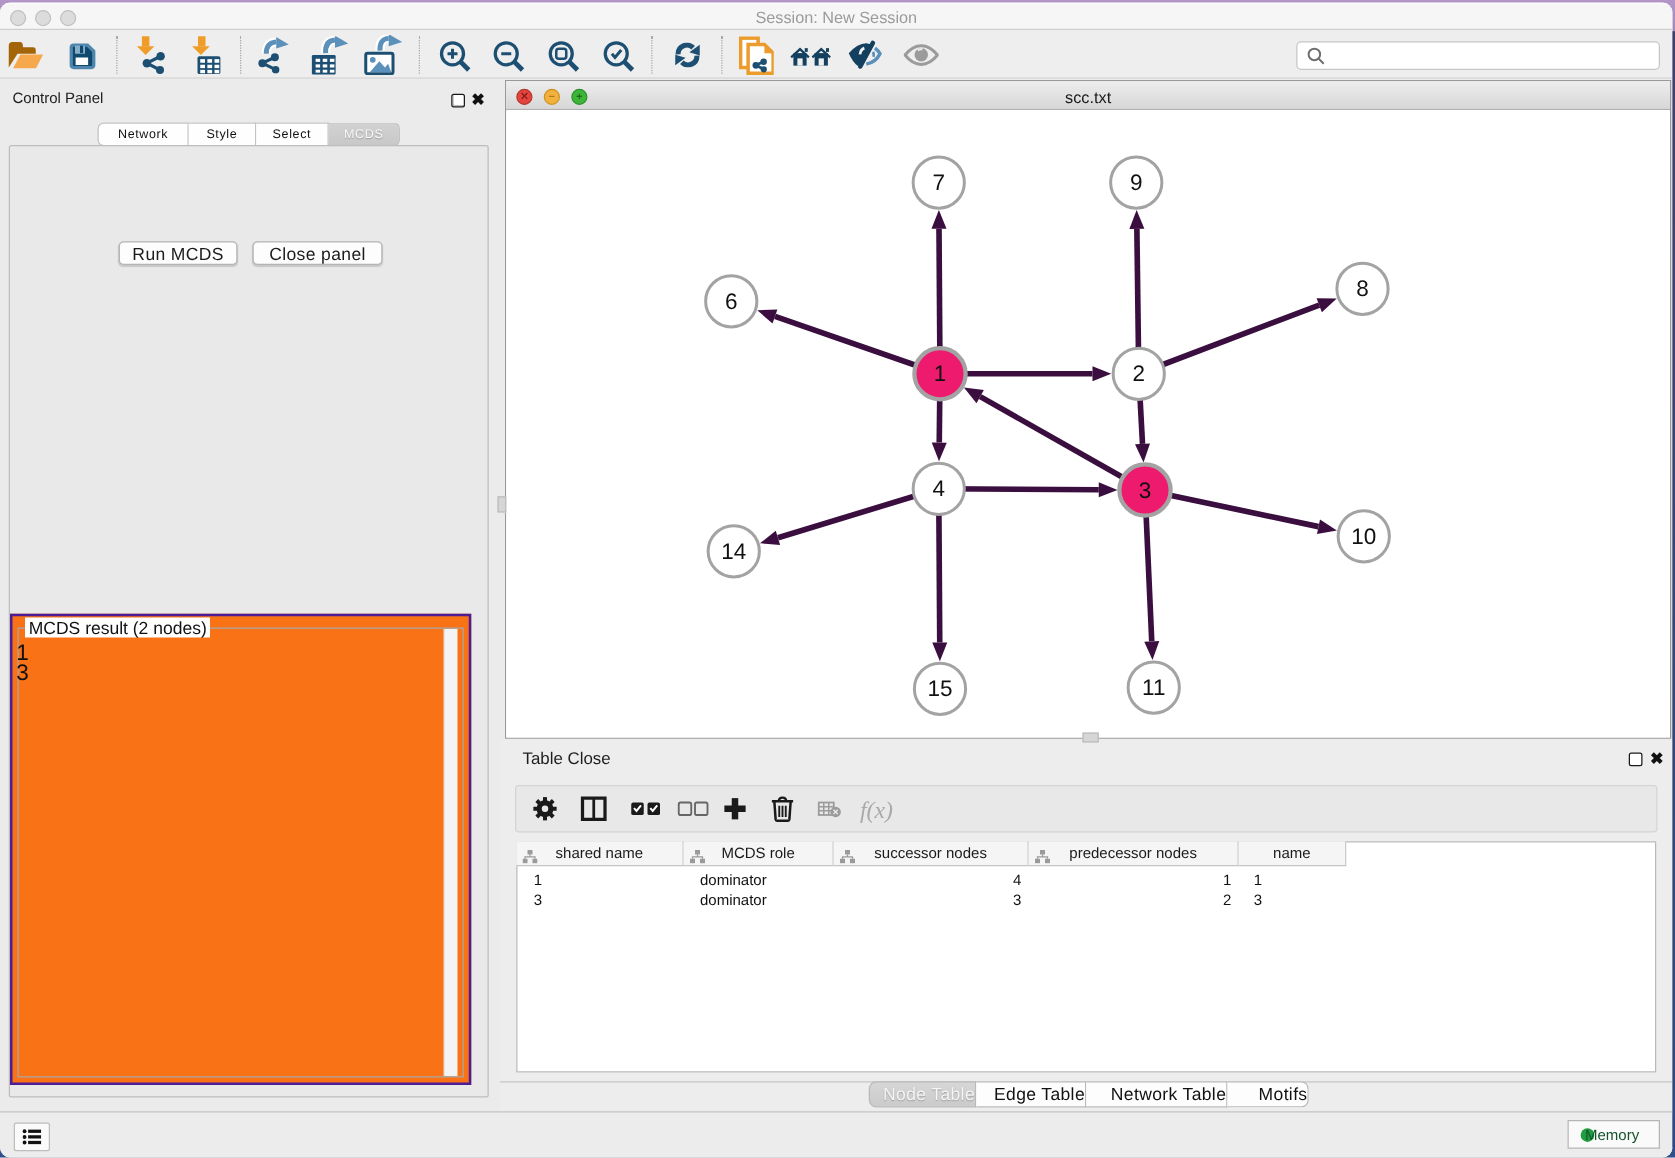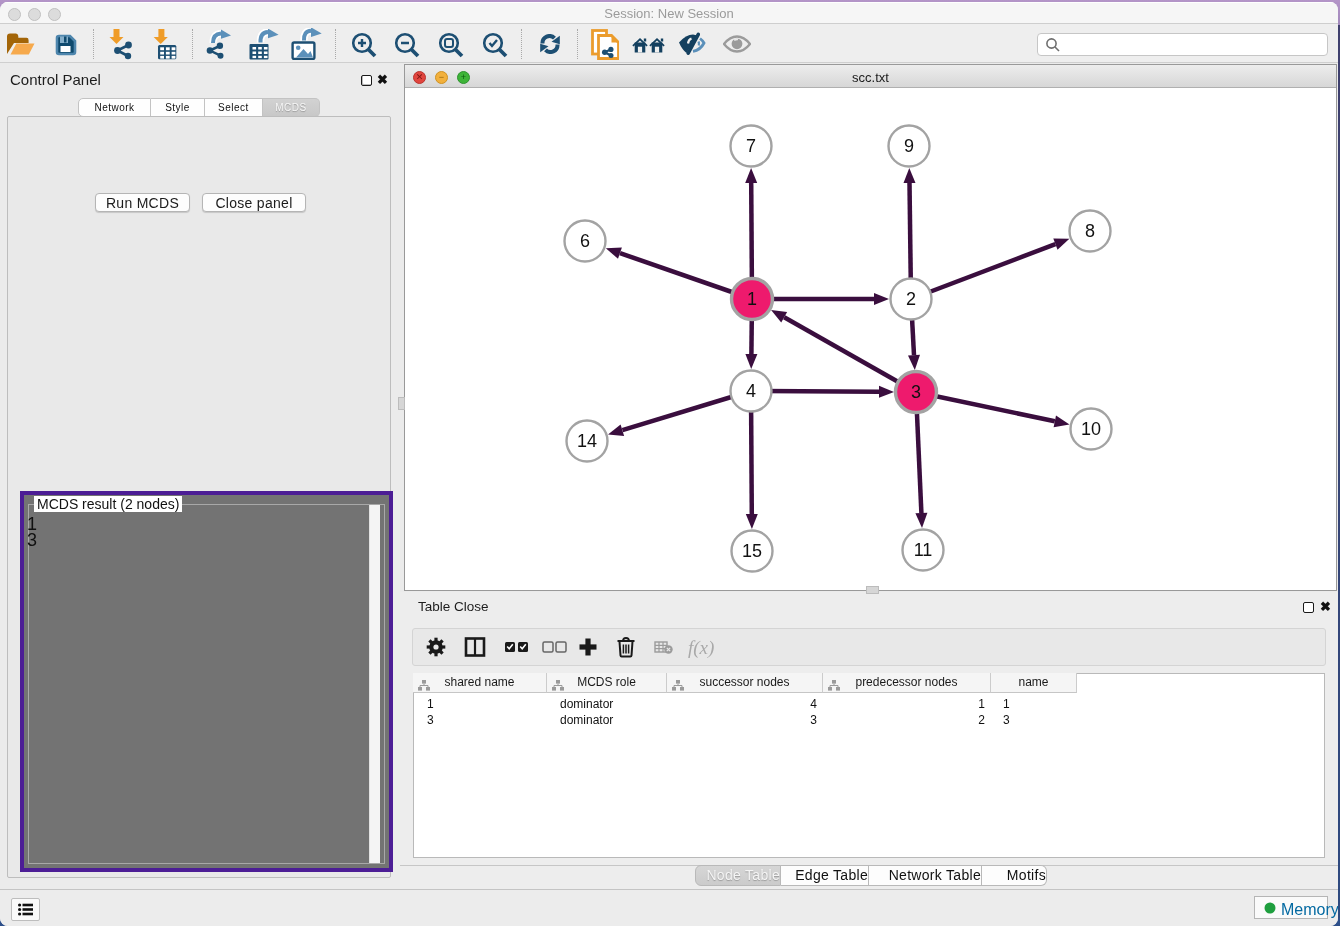--- a/index.html
+++ b/index.html
@@ -5,32 +5,32 @@
 body{font-family:"Liberation Sans",sans-serif;background:linear-gradient(to bottom,#b495c8 0,#9d86b8 30px,#4a4a7e 500px,#2d4f8a 100%)}
 #win{position:absolute;left:0;top:2px;width:1338px;height:924px;background:#ececec;border-radius:8px;overflow:hidden}
 #titlebar{position:absolute;left:0;top:0;width:100%;height:21px;background:#f6f6f6;border-bottom:1px solid #cecece;box-shadow:inset 0 1px 0 #fff}
 .tl{position:absolute;top:6px;width:13px;height:13px;border-radius:50%;background:#dcdcdc;border:1px solid #c0c0c0;box-sizing:border-box}
 #title{position:absolute;top:4px;left:0;width:100%;text-align:center;font-size:13px;color:#9b9b9b}
 #toolbar{position:absolute;left:0;top:22px;width:100%;height:39px;background:#eeeeee;border-bottom:1px solid #cfcfcf;box-sizing:border-box}
 .sep{position:absolute;top:5px;height:30px;width:0;border-left:1px dotted #a9a9a9}
 .ti{position:absolute}
 #searchbox{position:absolute;left:1037px;top:9px;width:289px;height:21px;background:#fff;border:1px solid #c6c6c6;border-radius:4px}
 #cpanel{position:absolute;left:0;top:61px;width:400px;height:828px;background:#ebebeb}
-#cphead{position:absolute;left:10px;top:8px;font-size:15px;color:#1d1d1d}
+#cphead{position:absolute;left:10px;top:8px;font-size:12px;color:#1d1d1d}
 #cpbox{position:absolute;left:7px;top:53px;width:382px;height:760px;background:#e9e9e9;border:1px solid #bdbdbd;border-radius:2px}
 .jtabs{position:absolute;display:flex}
 .jtab{height:17px;line-height:17px;text-align:center;font-size:10px;letter-spacing:0.5px;color:#111;background:#fefefe;border:1px solid #c3c3c3;border-left:none}
 .jtab.first{border-left:1px solid #c3c3c3;border-radius:5px 0 0 5px}
 .jtab.last{border-radius:0 5px 5px 0}
 .jtab.sel{background:linear-gradient(#d2d2d2,#c8c8c8);color:#f8f8f8;text-shadow:0 1px 1px #999}
 #optlab{position:absolute;left:0;top:19px;width:100%;text-align:center;font-size:14px;letter-spacing:0.2px;color:#1b1b1b}
 #dropdown{position:absolute;left:36px;top:43px;width:311px;height:19px;background:#fff;border:1px solid #b9b9b9;border-radius:4px;box-shadow:0 1px 1px rgba(0,0,0,.12)}
 #dropdown div.t{position:absolute;left:13px;top:1px;font-size:14px;color:#1b1b1b}
 .aquabtn{position:absolute;top:76px;height:19px;background:#fdfdfd;border:1px solid #b5b5b5;border-radius:4px;box-shadow:0 1px 1px rgba(0,0,0,.15);font-size:14px;letter-spacing:0.3px;color:#1b1b1b;text-align:center;line-height:18px;box-sizing:border-box}
-#resbox{position:absolute;left:12px;top:374px;width:365px;height:373px;background:#737373;border:4px solid #4c1d95}
+#resbox{position:absolute;left:0;top:374px;width:365px;height:373px;background:#f97316;border:2px solid #4c1d95}
 #fieldset{position:absolute;left:4px;top:9px;right:4px;bottom:4px;border:1px solid #a8a8a8}
 #fieldset legend{position:absolute;left:5px;top:-9px;background:#fff;font-size:14px;color:#111;padding:0 3px}
 #scrltrack{position:absolute;right:9px;top:10px;width:10px;bottom:5px;background:#f4f4f4;border-left:1px solid #e2e2e2}
 #rightarea{position:absolute;left:400px;top:61px;width:938px;height:828px;background:#ebebeb}
 #netwin{position:absolute;left:4px;top:1px;width:933px;height:527px;background:#fff;border:1px solid #999;box-sizing:border-box}
 #nettitle{position:absolute;left:0;top:0;width:100%;height:23px;background:linear-gradient(#ededed,#d7d7d7);border-bottom:1px solid #b0b0b0;box-sizing:border-box}
 .ntl{position:absolute;top:6px;width:13px;height:13px;border-radius:50%;box-sizing:border-box;font-size:9px;line-height:11px;text-align:center}
 #netcanvas{position:absolute;left:0;top:24px;width:931px;height:501px;background:#fff}
 #tpanel{position:absolute;left:0;top:529px;width:938px;height:297px;background:#ededed}
 #tphead{position:absolute;left:18px;top:7px;font-size:13.5px;color:#1d1d1d}
@@ -414,16 +414,16 @@
             <rect x="4.5" y="0.7" width="10.5" height="2.6"></rect>
             <rect x="4.5" y="5.2" width="10.5" height="2.6"></rect>
             <rect x="4.5" y="9.7" width="10.5" height="2.6"></rect>
           </g>
         </svg>
  </div>
  <div style="position:absolute;left:1254px;top:6px;width:74px;height:23px;background:#fafafa;border:1px solid #b5b5b5;box-sizing:border-box">
   <svg width="12" height="12" style="position:absolute;left:9px;top:5px">
           <circle cx="6" cy="6" r="5.5" fill="#1e9e3e"></circle>
         </svg>
-  <span style="position:absolute;left:26px;top:4px;font-size:16px;color:#0369a1">Memory</span>
+  <span style="position:absolute;left:13px;top:4px;font-size:12px;color:#14532d">Memory</span>
  </div>
 </div>
 </div>
 <div style="position:absolute;left:1338px;top:25px;width:2px;height:893px;background:linear-gradient(#3f3f6d,#2e4a80)"></div>
 </body></html>

